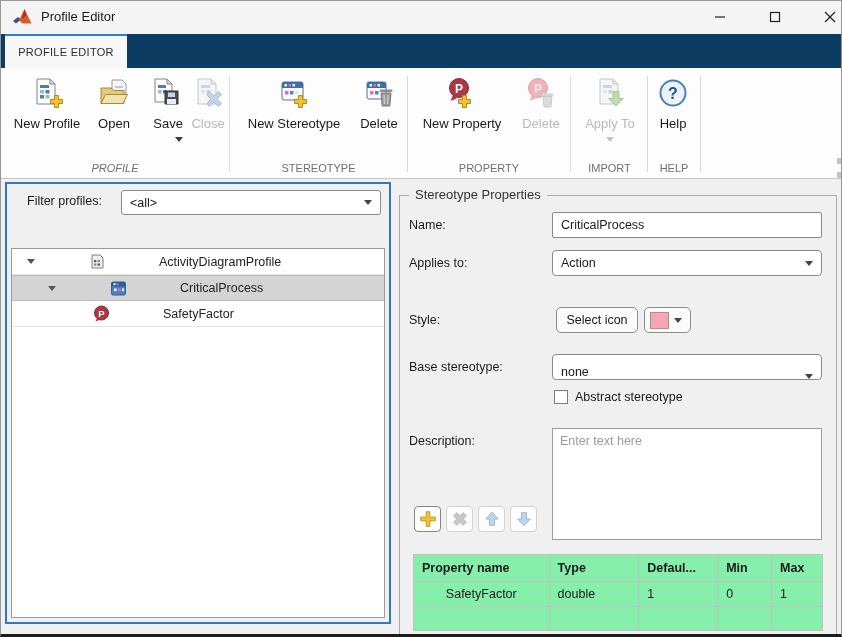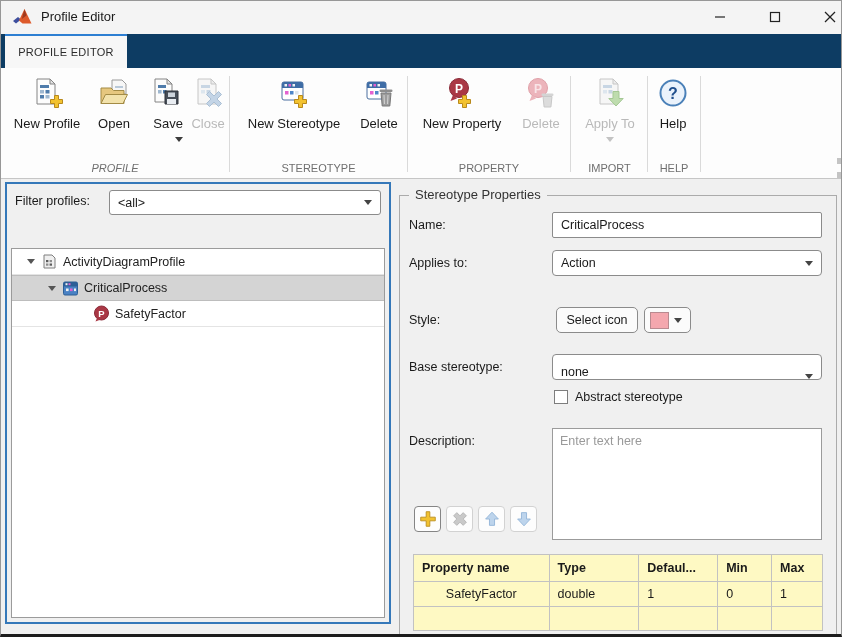--- a/index.html
+++ b/index.html
@@ -34,30 +34,30 @@
   .caret-dn { width:0; height:0; border-left:4px solid transparent; border-right:4px solid transparent; border-top:5px solid #3c3c3c; margin-top:6px; }
   .caret-dn.dim { border-top-color:#c3c3c3; }
   .overflow-tick { position:absolute; width:5px; height:6px; background:#c4c4c4; left:836px; }
   
   .main { position:absolute; left:0; top:178px; width:100%; height:459px; background:#f0f0f0; }
   
   .pb-panel { position:absolute; left:4px; top:3px; width:386px; height:442px; border:2px solid #3578b9; background:#f0f0f0; }
   .pb-header { position:relative; height:26px; background:#f0f0f0; border-bottom:1px solid #dedede; }
   .pb-header .pb-title { position:absolute; left:8px; top:5px; font-size:12.5px; color:#1a1a1a; }
   .pb-collapse { position:absolute; right:7px; top:4px; width:17px; height:17px; }
-  .pb-filter { position:relative; height:38px; }
+  .pb-filter { position:relative; height:38px;margin-left:12px; }
   .pb-filter .flabel { position:absolute; left:8px; top:10px; font-size:12.5px; color:#1a1a1a; }
   .combo {
     display:flex; align-items:center; background:#fff; border:1px solid #8b8b8b;
     border-radius:3px; padding:0 8px; font-size:12.5px; color:#1a1a1a;
   }
   .combo .cgrow { flex:1; overflow:hidden; white-space:nowrap; }
   .pb-filter .combo { position:absolute; left:102px; right:8px; top:6px; height:25px; }
   .tree-box { position:absolute; left:4px; right:4px; top:64px; bottom:4px; background:#fff; border:1px solid #9b9b9b; overflow:hidden; }
-  .tree-row { position:relative; height:26px; display:flex; align-items:center; border-bottom:1px solid #e4e4e4; background:#fff; }
+  .tree-row { position:relative; height:26px; display:flex; align-items:center; border-bottom:1px solid #e4e4e4; background:#fff;gap:48px; }
   .tree-row.selected { background:#d4d4d4; border-top:1px solid #bdbdbd; border-bottom:1px solid #bdbdbd; }
   .expander { width:10px; display:flex; justify-content:center; }
   .tri { width:0; height:0; border-left:4px solid transparent; border-right:4px solid transparent; border-top:5px solid #555; }
   .tree-ic { margin-left:5px; display:flex; align-items:center; }
   .tree-lb { margin-left:5px; font-size:12.5px; color:#222; }
   
   .sp-fieldset { position:absolute; left:398px; top:16px; width:438px; height:460px; border:1px solid #ababab; border-bottom:none; }
   .sp-legend { position:absolute; left:408px; top:8px; background:#f0f0f0; padding:0 6px; font-size:13px; color:#333; }
   .sp-label { position:absolute; left:408px; font-size:12.5px; color:#1a1a1a; }
   .sp-input {
@@ -82,21 +82,21 @@
     border:1px solid #9b9b9b; resize:none; font-size:12.5px; padding:5px 7px; color:#1a1a1a;
     font-family:"Liberation Sans", sans-serif;
   }
   .sp-textarea::placeholder { color:#9a9a9a; opacity:1; }
   .mini-btn {
     position:absolute; width:27px; height:26px; border-radius:4px; background:#fdfdfd;
     display:flex; align-items:center; justify-content:center;
   }
   .mini-btn.en { border:1px solid #858585; }
   .mini-btn.dis { border:1px solid #d2d2d2; }
-  .prop-table { position:absolute; left:412px; top:375px; width:410px; border-collapse:collapse; background:#fef9c3; }
+  .prop-table { position:absolute; left:412px; top:375px; width:410px; border-collapse:collapse; background:#86efac; }
   .prop-table th, .prop-table td { border:1px solid #c2c2c2; font-size:12.5px; color:#1a1a1a; }
   .prop-table th { text-align:left; font-weight:bold; padding:6px 8px; }
   .prop-table td { padding:5px 8px; }
   .prop-table td.ctr { text-align:center; }
   .prop-table tr.stub td { height:24px; }
 </style>
 </head>
 <body>
 
 <div class="window">

